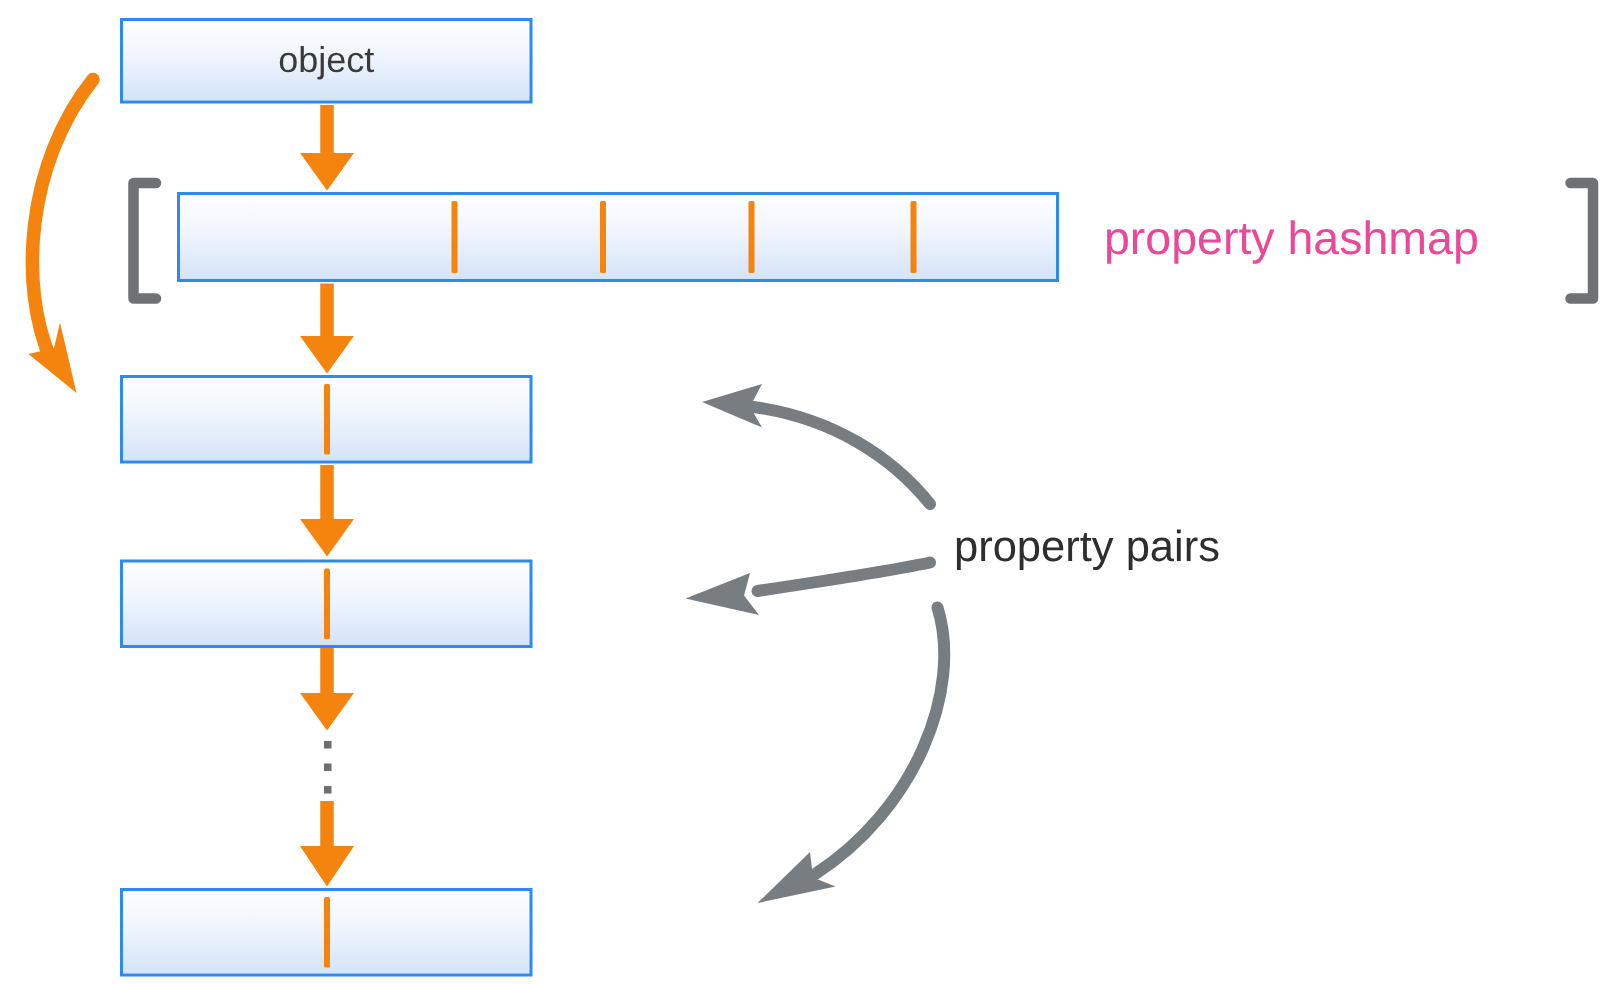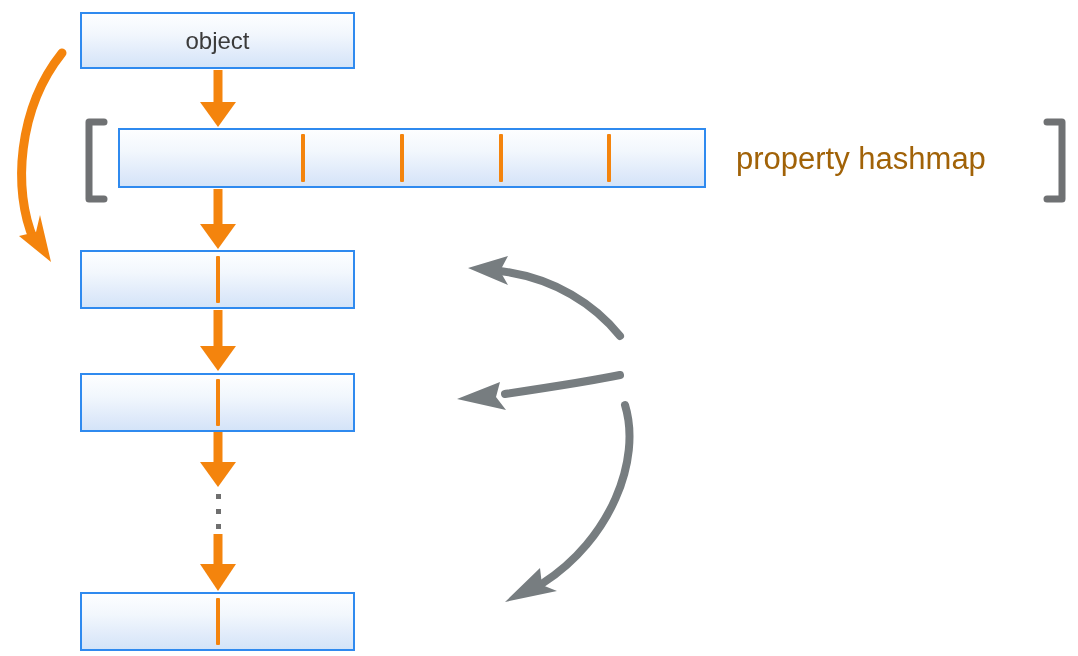--- a/index.html
+++ b/index.html
@@ -46,21 +46,21 @@
     border-radius: 1px;
   }
   .divider {
     position: absolute;
     background: #f4840d;
     width: 4px;
     border-radius: 1px;
   }
   .side-label {
     position: absolute;
-    color: #a16207;
+    color: #ec4899;
     font-size: 31px;
     line-height: 1;
     white-space: nowrap;
   }
   .annot-label {
     position: absolute;
     color: #2e2e2e;
     font-size: 29px;
     line-height: 1;
     white-space: nowrap;
@@ -159,14 +159,15 @@
   <div class="box" style="left:80px; top:373px; width:275px; height:59px;"></div>
   <div class="divider" style="left:216px; top:379px; height:47px;"></div>
 
   <div class="ellipsis-dot" style="left:216px; top:494px;"></div>
   <div class="ellipsis-dot" style="left:216px; top:509px;"></div>
   <div class="ellipsis-dot" style="left:216px; top:524px;"></div>
 
   <div class="box" style="left:80px; top:592px; width:275px; height:59px;"></div>
   <div class="divider" style="left:216px; top:598px; height:47px;"></div>
 
+  <div class="annot-label" style="left:636px; top:351px;">property pairs</div>
 
 </div>
 
 </body></html>

